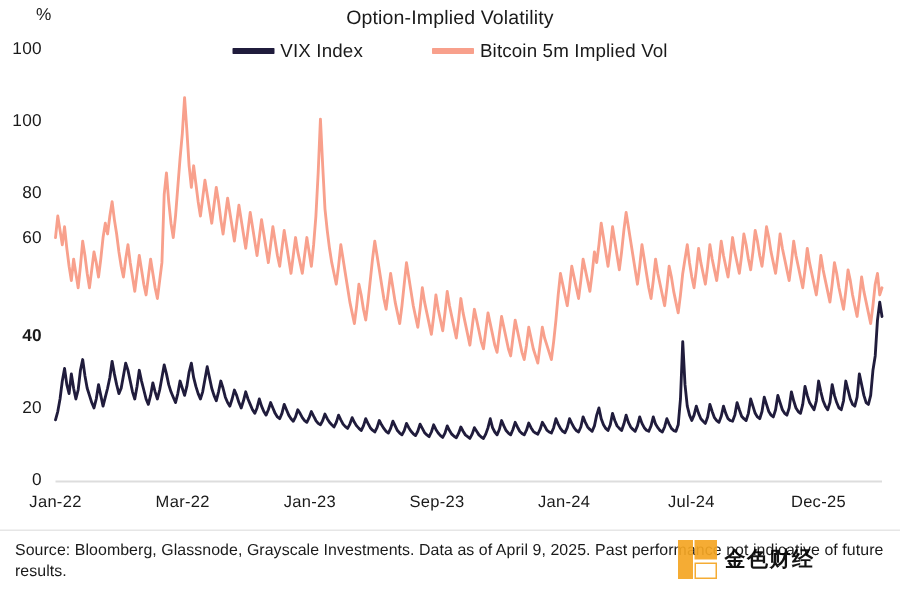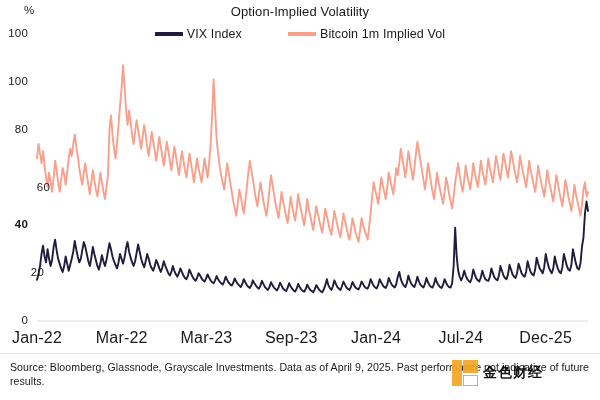--- a/index.html
+++ b/index.html
@@ -71,21 +71,21 @@
   .ytick-label {
     position: absolute;
     font-size: 11.5px;
     color: #1a1a1a;
     text-align: right;
     width: 28px;
     letter-spacing: 0.2px;
   }
   .xtick-label {
     position: absolute;
-    font-size: 16px;
+    font-size: 11px;
     color: #1a1a1a;
     text-align: left;
     letter-spacing: 0.2px;
     transform: translateX(-50%);
   }
   .source-note {
     position: absolute;
     left: 10px;
     right: 10px;
     top: 360px;
@@ -154,47 +154,47 @@
 
   <div class="chart-title">Option-Implied Volatility</div>
 
   <div class="legend">
     <div class="legend-entry">
       <span class="legend-swatch" style="background:#201C3C"></span>
       <span class="legend-text">VIX Index</span>
     </div>
     <div class="legend-entry">
       <span class="legend-swatch" style="background:#F8A08C"></span>
-      <span class="legend-text">Bitcoin 1m Implied Vol</span>
+      <span class="legend-text">Bitcoin 5m Implied Vol</span>
     </div>
   </div>
 
   <svg class="plot-svg" id="plot-svg" width="600" height="400">
     <g id="axis-baseline-group">
         <line x1="37" y1="321" x2="588" y2="321" stroke="#dddddd" stroke-width="1.2"></line>
       </g>
     <g id="series-group">
         <polyline points="37.00,279.86 38.51,274.36 40.02,265.99 41.53,254.03 43.04,245.66 44.55,256.43 46.06,262.40 47.57,249.25 49.08,258.82 50.59,265.99 52.10,260.01 53.61,246.86 55.12,239.68 56.62,250.45 58.13,258.82 59.64,263.60 61.15,268.38 62.66,271.97 64.17,265.99 65.68,256.43 67.19,263.60 68.70,270.77 70.21,264.80 71.72,258.82 73.23,251.64 74.74,240.88 76.25,249.25 77.76,256.43 79.27,262.40 80.78,258.82 82.29,250.45 83.80,242.07 85.31,246.86 86.82,254.03 88.33,261.21 89.84,265.99 91.35,257.62 92.85,246.86 94.36,254.03 95.87,260.01 97.38,265.99 98.89,269.58 100.40,263.60 101.91,255.23 103.42,261.21 104.93,265.99 106.44,260.01 107.95,251.64 109.46,243.27 110.97,249.25 112.48,256.43 113.99,261.21 115.50,264.80 117.01,268.38 118.52,262.40 120.03,254.03 121.54,258.82 123.05,263.60 124.56,257.62 126.07,248.05 127.58,242.07 129.08,251.64 130.59,257.62 132.10,262.40 133.61,265.99 135.12,261.21 136.63,252.84 138.14,244.47 139.65,251.64 141.16,258.82 142.67,263.60 144.18,267.19 145.69,261.21 147.20,254.03 148.71,258.82 150.22,264.80 151.73,268.38 153.24,270.77 154.75,265.99 156.26,260.01 157.77,263.60 159.28,268.38 160.79,271.97 162.30,267.19 163.81,261.21 165.32,265.99 166.82,269.58 168.33,273.17 169.84,275.56 171.35,271.97 172.86,265.99 174.37,270.77 175.88,274.36 177.39,276.75 178.90,273.17 180.41,268.38 181.92,271.97 183.43,275.56 184.94,277.95 186.45,279.15 187.96,275.56 189.47,269.58 190.98,273.17 192.49,276.75 194.00,279.15 195.51,280.82 197.02,277.95 198.53,273.17 200.04,275.56 201.55,278.43 203.05,280.34 204.56,281.54 206.07,278.43 207.58,274.36 209.09,277.47 210.60,280.34 212.11,282.25 213.62,283.21 215.13,280.34 216.64,276.04 218.15,279.15 219.66,281.54 221.17,283.21 222.68,284.65 224.19,281.54 225.70,276.75 227.21,279.86 228.72,282.73 230.23,284.41 231.74,285.60 233.25,282.73 234.76,278.43 236.27,281.54 237.78,283.93 239.28,285.60 240.79,287.04 242.30,283.93 243.81,279.15 245.32,282.25 246.83,285.13 248.34,286.80 249.85,288.00 251.36,285.13 252.87,280.34 254.38,283.21 255.89,285.60 257.40,287.52 258.91,288.71 260.42,285.60 261.93,280.82 263.44,283.93 264.95,287.04 266.46,288.71 267.97,289.91 269.48,287.04 270.99,282.25 272.50,285.13 274.01,287.52 275.52,289.19 277.02,290.39 278.53,287.52 280.04,282.73 281.55,285.60 283.06,288.47 284.57,289.91 286.08,291.10 287.59,288.00 289.10,283.21 290.61,286.32 292.12,288.71 293.63,290.39 295.14,291.58 296.65,288.71 298.16,283.93 299.67,287.04 301.18,289.43 302.69,290.87 304.20,291.82 305.71,288.95 307.22,284.65 308.73,287.52 310.24,289.91 311.75,291.10 313.25,292.30 314.76,289.43 316.27,285.13 317.78,287.52 319.29,289.91 320.80,291.34 322.31,292.30 323.82,289.43 325.33,285.13 326.84,279.15 328.35,285.13 329.86,288.00 331.37,289.91 332.88,286.32 334.39,280.34 335.90,283.93 337.41,287.04 338.92,288.71 340.43,289.91 341.94,286.32 343.45,281.54 344.96,284.65 346.47,287.52 347.98,288.95 349.48,289.91 350.99,286.80 352.50,282.02 354.01,285.13 355.52,287.52 357.03,288.71 358.54,289.43 360.05,286.32 361.56,281.54 363.07,283.93 364.58,286.80 366.09,288.00 367.60,288.71 369.11,285.13 370.62,279.15 372.13,282.73 373.64,285.60 375.15,287.52 376.66,288.47 378.17,285.13 379.68,279.15 381.19,282.25 382.70,285.13 384.21,287.04 385.72,288.00 387.22,284.65 388.73,277.95 390.24,281.54 391.75,284.65 393.26,286.32 394.77,287.52 396.28,283.93 397.79,276.75 399.30,271.97 400.81,279.15 402.32,283.21 403.83,285.60 405.34,287.04 406.85,283.21 408.36,275.56 409.87,280.34 411.38,283.93 412.89,285.60 414.40,287.04 415.91,282.73 417.42,276.75 418.93,281.54 420.44,284.65 421.95,286.32 423.45,287.52 424.96,283.93 426.47,277.95 427.98,282.25 429.49,285.13 431.00,286.80 432.51,287.52 434.02,283.93 435.53,277.95 437.04,282.73 438.55,285.13 440.06,287.04 441.57,288.00 443.08,284.65 444.59,279.15 446.10,282.73 447.61,285.60 449.12,287.04 450.63,287.52 452.14,283.21 453.65,265.99 455.16,227.72 456.67,256.43 458.18,270.77 459.68,276.75 461.19,280.34 462.70,276.75 464.21,270.77 465.72,275.56 467.23,279.15 468.74,280.82 470.25,282.25 471.76,277.95 473.27,269.58 474.78,274.36 476.29,278.43 477.80,280.34 479.31,281.54 480.82,277.47 482.33,270.77 483.84,275.56 485.35,279.15 486.86,280.34 488.37,280.82 489.88,276.75 491.39,268.38 492.90,273.17 494.41,277.47 495.92,279.15 497.42,280.34 498.93,275.56 500.44,265.99 501.95,270.77 503.46,275.56 504.97,277.95 506.48,279.15 507.99,274.36 509.50,264.80 511.01,269.58 512.52,274.36 514.03,276.75 515.54,277.95 517.05,273.17 518.56,263.60 520.07,268.38 521.58,273.17 523.09,275.56 524.60,276.75 526.11,271.97 527.62,261.21 529.13,267.19 530.64,271.97 532.15,274.36 533.65,275.56 535.16,269.58 536.67,257.62 538.18,263.60 539.69,268.38 541.20,270.77 542.71,273.17 544.22,267.19 545.73,254.03 547.24,261.21 548.75,267.19 550.26,270.77 551.77,273.17 553.28,268.38 554.79,256.43 556.30,263.60 557.81,268.38 559.32,271.97 560.83,273.17 562.34,267.19 563.85,254.03 565.36,260.01 566.87,265.99 568.38,269.58 569.88,270.77 571.39,264.80 572.90,249.25 574.41,256.43 575.92,263.60 577.43,268.38 578.94,269.58 580.45,263.60 581.96,246.86 583.47,237.29 584.98,213.38 586.49,201.42 588.00,210.98" fill="none" stroke="#201C3C" stroke-width="1.9" stroke-linejoin="round" stroke-linecap="round"></polyline>
         <polyline points="37.00,158.37 38.51,144.02 40.02,153.58 41.53,163.15 43.04,151.19 44.55,165.54 46.06,177.50 47.57,187.07 49.08,172.72 50.59,182.28 52.10,191.85 53.61,177.50 55.12,160.76 56.62,170.32 58.13,182.28 59.64,191.85 61.15,179.89 62.66,167.93 64.17,175.11 65.68,184.68 67.19,172.72 68.70,158.37 70.21,148.80 71.72,155.98 73.23,144.02 74.74,134.45 76.25,146.41 77.76,155.98 79.27,167.93 80.78,177.50 82.29,184.68 83.80,172.72 85.31,163.15 86.82,175.11 88.33,184.68 89.84,194.24 91.35,182.28 92.85,170.32 94.36,179.89 95.87,189.46 97.38,196.63 98.89,184.68 100.40,172.72 101.91,182.28 103.42,191.85 104.93,199.03 106.44,187.07 107.95,175.11 109.46,129.67 110.97,115.32 112.48,134.45 113.99,148.80 115.50,158.37 117.01,144.02 118.52,124.88 120.03,105.75 121.54,89.01 123.05,65.09 124.56,86.62 126.07,110.53 127.58,124.88 129.08,110.53 130.59,122.49 132.10,134.45 133.61,144.02 135.12,132.06 136.63,120.10 138.14,129.67 139.65,139.23 141.16,148.80 142.67,136.84 144.18,124.88 145.69,134.45 147.20,146.41 148.71,155.98 150.22,144.02 151.73,132.06 153.24,141.63 154.75,151.19 156.26,160.76 157.77,148.80 159.28,136.84 160.79,146.41 162.30,155.98 163.81,165.54 165.32,153.58 166.82,141.63 168.33,151.19 169.84,160.76 171.35,170.32 172.86,158.37 174.37,146.41 175.88,155.98 177.39,165.54 178.90,175.11 180.41,163.15 181.92,151.19 183.43,160.76 184.94,170.32 186.45,177.50 187.96,165.54 189.47,153.58 190.98,163.15 192.49,172.72 194.00,182.28 195.51,170.32 197.02,158.37 198.53,167.93 200.04,175.11 201.55,182.28 203.05,170.32 204.56,158.37 206.07,167.93 207.58,177.50 209.09,163.15 210.60,144.02 212.11,115.32 213.62,79.44 215.13,110.53 216.64,139.23 218.15,153.58 219.66,165.54 221.17,175.11 222.68,182.28 224.19,189.46 225.70,177.50 227.21,163.15 228.72,172.72 230.23,182.28 231.74,191.85 233.25,201.42 234.76,208.59 236.27,215.77 237.78,203.81 239.28,189.46 240.79,196.63 242.30,206.20 243.81,213.38 245.32,201.42 246.83,187.07 248.34,172.72 249.85,160.76 251.36,170.32 252.87,179.89 254.38,189.46 255.89,199.03 257.40,206.20 258.91,194.24 260.42,182.28 261.93,191.85 263.44,201.42 264.95,208.59 266.46,215.77 267.97,203.81 269.48,189.46 270.99,175.11 272.50,184.68 274.01,194.24 275.52,203.81 277.02,210.98 278.53,218.16 280.04,206.20 281.55,191.85 283.06,201.42 284.57,208.59 286.08,215.77 287.59,222.94 289.10,210.98 290.61,196.63 292.12,206.20 293.63,213.38 295.14,220.55 296.65,208.59 298.16,194.24 299.67,203.81 301.18,210.98 302.69,218.16 304.20,225.33 305.71,213.38 307.22,199.03 308.73,208.59 310.24,215.77 311.75,222.94 313.25,230.12 314.76,218.16 316.27,206.20 317.78,213.38 319.29,220.55 320.80,227.72 322.31,232.51 323.82,220.55 325.33,208.59 326.84,215.77 328.35,222.94 329.86,230.12 331.37,234.90 332.88,222.94 334.39,210.98 335.90,218.16 337.41,225.33 338.92,232.51 340.43,237.29 341.94,225.33 343.45,213.38 344.96,220.55 346.47,227.72 347.98,234.90 349.48,239.68 350.99,230.12 352.50,218.16 354.01,225.33 355.52,232.51 357.03,237.29 358.54,242.07 360.05,230.12 361.56,218.16 363.07,225.33 364.58,230.12 366.09,234.90 367.60,239.68 369.11,227.72 370.62,213.38 372.13,196.63 373.64,182.28 375.15,189.46 376.66,196.63 378.17,203.81 379.68,191.85 381.19,177.50 382.70,184.68 384.21,191.85 385.72,199.03 387.22,187.07 388.73,172.72 390.24,179.89 391.75,187.07 393.26,194.24 394.77,182.28 396.28,167.93 397.79,175.11 399.30,163.15 400.81,148.80 402.32,158.37 403.83,167.93 405.34,177.50 406.85,165.54 408.36,151.19 409.87,160.76 411.38,170.32 412.89,179.89 414.40,167.93 415.91,153.58 417.42,141.63 418.93,151.19 420.44,160.76 421.95,170.32 423.45,179.89 424.96,189.46 426.47,177.50 427.98,163.15 429.49,172.72 431.00,182.28 432.51,191.85 434.02,199.03 435.53,187.07 437.04,172.72 438.55,182.28 440.06,189.46 441.57,196.63 443.08,203.81 444.59,191.85 446.10,177.50 447.61,184.68 449.12,194.24 450.63,201.42 452.14,208.59 453.65,196.63 455.16,182.28 456.67,172.72 458.18,163.15 459.68,175.11 461.19,184.68 462.70,191.85 464.21,179.89 465.72,165.54 467.23,175.11 468.74,182.28 470.25,189.46 471.76,177.50 473.27,163.15 474.78,172.72 476.29,179.89 477.80,187.07 479.31,175.11 480.82,160.76 482.33,170.32 483.84,177.50 485.35,184.68 486.86,172.72 488.37,158.37 489.88,167.93 491.39,175.11 492.90,182.28 494.41,170.32 495.92,155.98 497.42,163.15 498.93,172.72 500.44,179.89 501.95,167.93 503.46,153.58 504.97,160.76 506.48,170.32 507.99,177.50 509.50,165.54 511.01,151.19 512.52,158.37 514.03,167.93 515.54,175.11 517.05,182.28 518.56,170.32 520.07,155.98 521.58,165.54 523.09,172.72 524.60,179.89 526.11,187.07 527.62,175.11 529.13,160.76 530.64,170.32 532.15,177.50 533.65,184.68 535.16,191.85 536.67,179.89 538.18,165.54 539.69,175.11 541.20,182.28 542.71,189.46 544.22,196.63 545.73,184.68 547.24,170.32 548.75,179.89 550.26,187.07 551.77,194.24 553.28,201.42 554.79,189.46 556.30,175.11 557.81,182.28 559.32,191.85 560.83,199.03 562.34,206.20 563.85,194.24 565.36,179.89 566.87,187.07 568.38,196.63 569.88,203.81 571.39,210.98 572.90,199.03 574.41,184.68 575.92,194.24 577.43,201.42 578.94,208.59 580.45,215.77 581.96,203.81 583.47,189.46 584.98,182.28 586.49,196.63 588.00,191.85" fill="none" stroke="#F8A08C" stroke-width="1.9" stroke-linejoin="round" stroke-linecap="round"></polyline>
       </g>
   </svg>
 
   <div id="ytick-layer">
       <div class="ytick-label" style="left: 0px; top: 314px;">0</div>
-      <div class="ytick-label" style="left: 0px; top: 266.167px; padding-left: 16px;">20</div>
+      <div class="ytick-label" style="left: 0px; top: 266.167px;">20</div>
       <div class="ytick-label" style="left: 0px; top: 218.333px; font-weight: bold;">40</div>
-      <div class="ytick-label" style="left: 0px; top: 181px; margin-left: 22px;">60</div>
+      <div class="ytick-label" style="left: 0px; top: 153px;">60</div>
       <div class="ytick-label" style="left: 0px; top: 122.667px;">80</div>
       <div class="ytick-label" style="left: 0px; top: 74.8333px;">100</div>
       <div class="ytick-label" style="left: 0px; top: 27px;">100</div>
     </div>
   <div id="xtick-layer">
       <div class="xtick-label" style="left: 37px; top: 329px;">Jan-22</div>
       <div class="xtick-label" style="left: 121.769px; top: 329px;">Mar-22</div>
-      <div class="xtick-label" style="left: 206.538px; top: 329px;">Mar-23</div>
+      <div class="xtick-label" style="left: 206.538px; top: 329px;">Jan-23</div>
       <div class="xtick-label" style="left: 291.308px; top: 329px;">Sep-23</div>
       <div class="xtick-label" style="left: 376.077px; top: 329px;">Jan-24</div>
       <div class="xtick-label" style="left: 460.846px; top: 329px;">Jul-24</div>
       <div class="xtick-label" style="left: 545.615px; top: 329px;">Dec-25</div>
     </div>
 
   <div class="footer-rule"></div>
 
   <div class="source-note">Source: Bloomberg, Glassnode, Grayscale Investments. Data as of April 9, 2025. Past performance not indicative of future results.</div>
 

